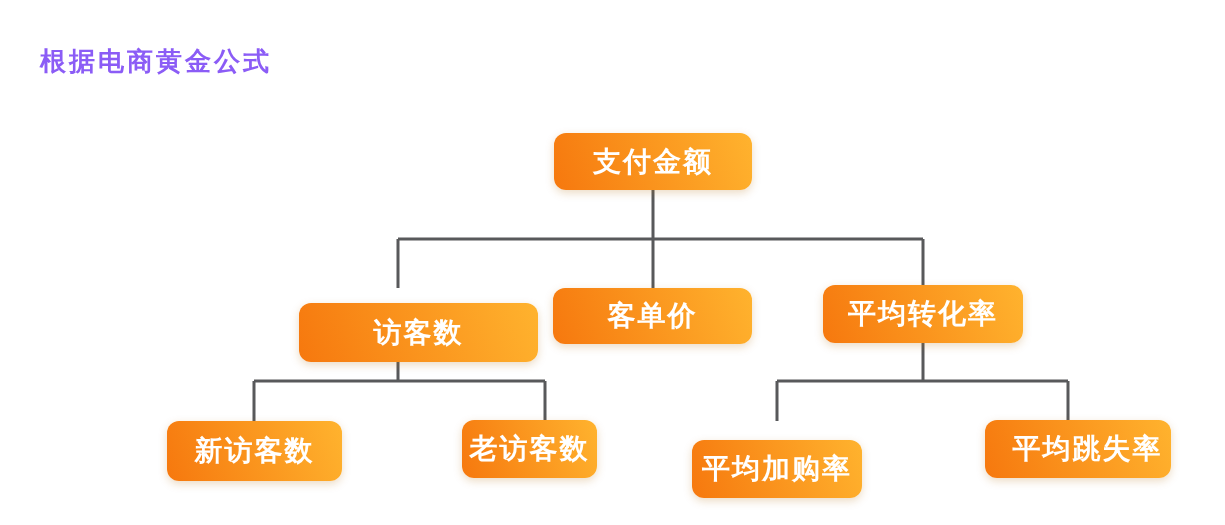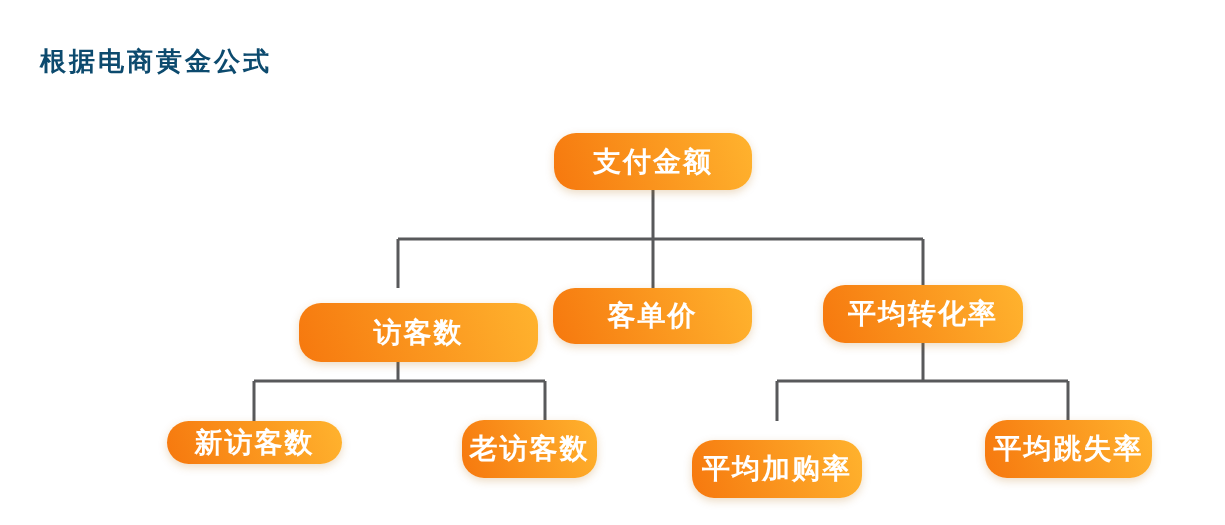--- a/index.html
+++ b/index.html
@@ -15,56 +15,56 @@
     background: #ffffff;
     overflow: hidden;
   }
   .page-title {
     position: absolute;
     left: 40px;
     top: 48px;
     font-size: 26px;
     line-height: 1.0;
     font-weight: 800;
-    color: #0c4a6e;
+    color: #8b5cf6;
     letter-spacing: 3px;
   }
   .page-title .t-line { display: block; margin-bottom: 3px; }
 
   .connector-layer {
     position: absolute;
     left: 0; top: 0;
     width: 1225px;
     height: 525px;
   }
 
   .node {
     position: absolute;
     display: flex;
     align-items: center;
     justify-content: center;
     background: linear-gradient(70deg, #f6780e 0%, #ffb32e 100%);
-    border-radius: 22px;
+    border-radius: 12px;
     color: #ffffff;
     font-size: 28px;
     font-weight: 800;
     letter-spacing: 2px;
     box-shadow: 0 3px 8px rgba(180, 110, 20, 0.25);
     white-space: nowrap;
   }
 
   
   .n-root   { left: 554px; top: 133px; width: 198px; height: 57px; }
   .n-l2-0   { left: 299px; top: 303px; width: 239px; height: 59px; }
   .n-l2-1   { left: 553px; top: 288px; width: 199px; height: 56px; justify-content: center; }
   .n-l2-2   { left: 823px; top: 285px; width: 200px; height: 58px; }
-  .n-l3-0   { left: 167px; top: 421px; width: 175px; height: 43px; }
+  .n-l3-0   { left: 167px; top: 421px; width: 175px; height: 60px; }
   .n-l3-1   { left: 462px; top: 420px; width: 135px; height: 58px; }
   .n-l3-2   { left: 692px; top: 440px; width: 170px; height: 58px; }
-  .n-l3-3   { left: 985px; top: 420px; width: 167px; height: 58px; }
+  .n-l3-3   { left: 985px; top: 420px; width: 167px; height: 58px; padding-left: 19px; }
 </style>
 </head>
 <body>
 
 <div class="canvas">
 
   <div class="page-title">
     <span class="t-line">根据电商黄金公式</span>
   </div>
 

